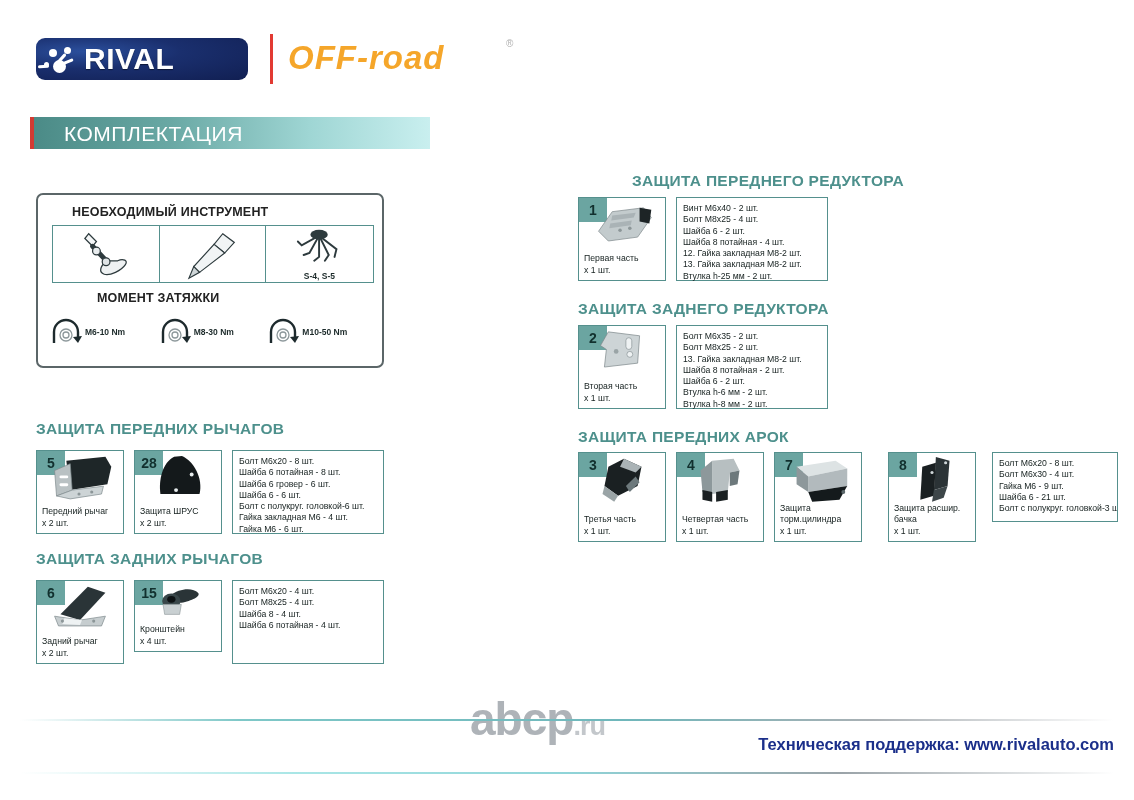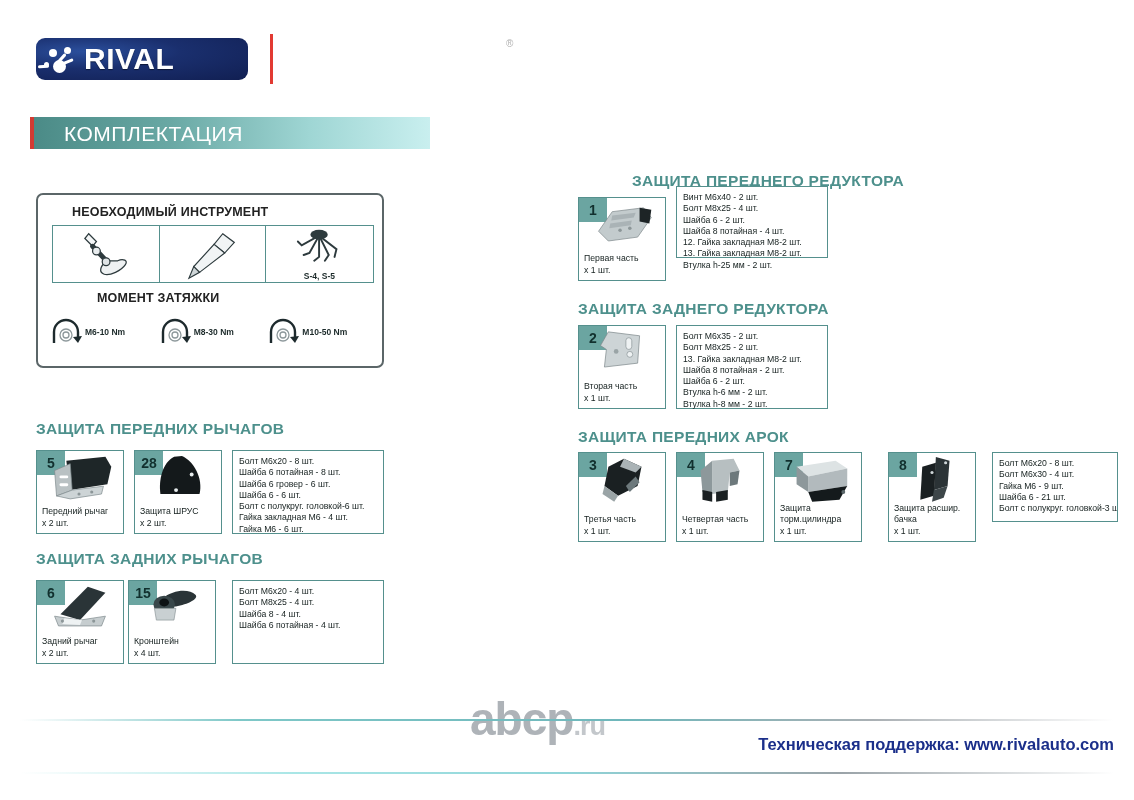--- a/index.html
+++ b/index.html
@@ -179,20 +179,21 @@
         <span class="blob b2"></span>
       <span class="blob b3"></span>
         <span class="blob b4"></span>
       <span class="bar r1"></span>
         <span class="bar r2"></span>
         <span class="bar r3"></span>
     </div>
     <span class="rival-text">RIVAL</span>
   </div>
   <div class="logo-sep"></div>
+  <div class="offroad-text">OFF-road</div>
   <div class="offroad-reg">®</div>
 </div>
 
 <div class="banner"></div>
 <div class="banner-accent"></div>
 <div class="banner-text">КОМПЛЕКТАЦИЯ</div>
 
 <div class="tools-box">
   <div class="tools-title">НЕОБХОДИМЫЙ ИНСТРУМЕНТ</div>
 
@@ -322,21 +323,21 @@
     <path d="M28 38 L46 40 L44 45 L26 44 Z" fill="#eef2f3"></path>
     <circle cx="26" cy="41" r="1.6" fill="#8c9698"></circle>
     <circle cx="58" cy="41" r="1.6" fill="#8c9698"></circle>
   </svg>
   <div class="cap">
     <div>Задний рычаг</div>
     <div>х 2 шт.</div>
   </div>
 </div>
 
-<div class="card" style="left:128px; top:580px; width:88px; height:84px;">
+<div class="card" style="left:134px; top:580px; width:88px; height:72px;">
   <div class="badge">15</div>
   <svg class="thumb" viewBox="0 0 88 52">
     <path d="M34 18 C46 8 62 8 68 14 C72 18 60 24 48 26 L36 26 Z" fill="#2a3437"></path>
     <ellipse cx="36" cy="24" rx="11" ry="9" fill="#39474a"></ellipse>
     <ellipse cx="36" cy="22" rx="5" ry="4" fill="#0d1214"></ellipse>
     <path d="M26 28 L48 28 L46 40 L28 40 Z" fill="#c9d0d2" stroke="#7d888b" stroke-width=".6"></path>
   </svg>
   <div class="cap">
     <div>Кронштейн</div>
     <div>х 4 шт.</div>
@@ -361,21 +362,21 @@
     <path d="M32 26 L54 23 L53 28 L31 31 Z" fill="#aab3b6"></path>
     <circle cx="42" cy="33" r="1.8" fill="#8c9698"></circle>
     <circle cx="52" cy="31" r="1.8" fill="#8c9698"></circle>
   </svg>
   <div class="cap">
     <div>Первая часть</div>
     <div>х 1 шт.</div>
   </div>
 </div>
 
-<div class="hw" style="left:676px; top:186px; width:152px; height:72px;">
+<div class="hw" style="left:676px; top:197px; width:152px; height:84px;">
   <div>Винт М6х40 - 2 шт.</div>
   <div>Болт М8х25 - 4 шт.</div>
   <div>Шайба 6 - 2 шт.</div>
   <div>Шайба 8 потайная - 4 шт.</div>
   <div>12. Гайка закладная М8-2 шт.</div>
   <div>13. Гайка закладная М8-2 шт.</div>
   <div>Втулка h-25 мм - 2 шт.</div>
 </div>
 
 <div class="sec-head" style="left:578px; top:300px;">ЗАЩИТА ЗАДНЕГО РЕДУКТОРА</div>

